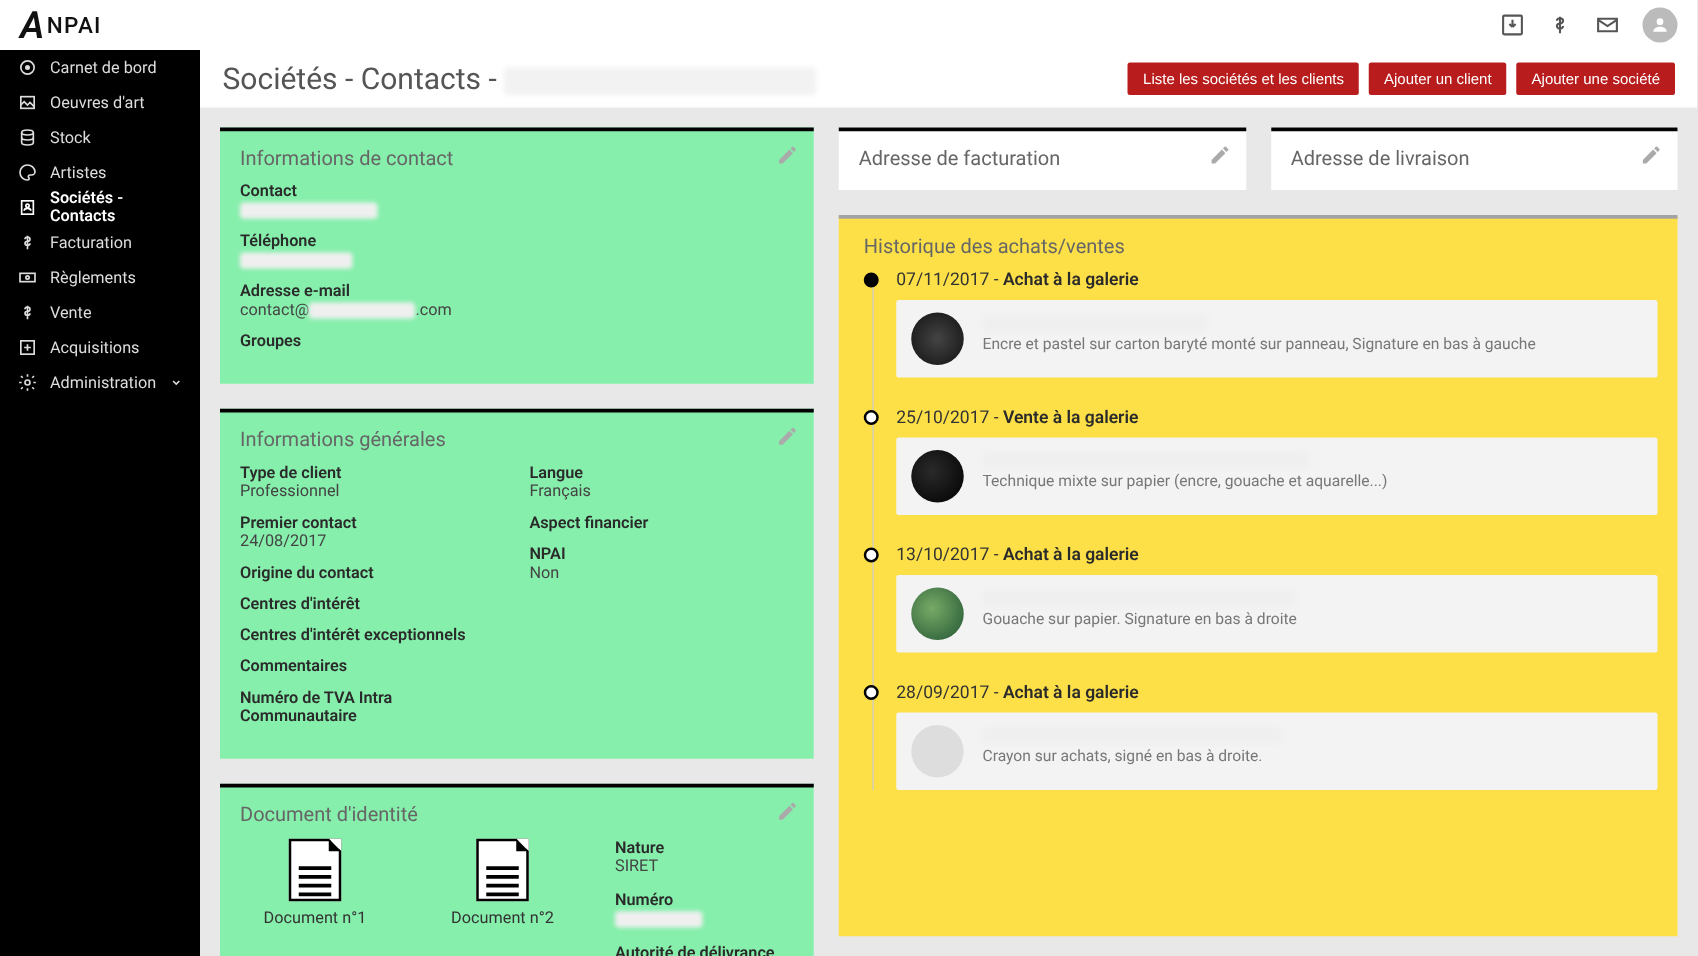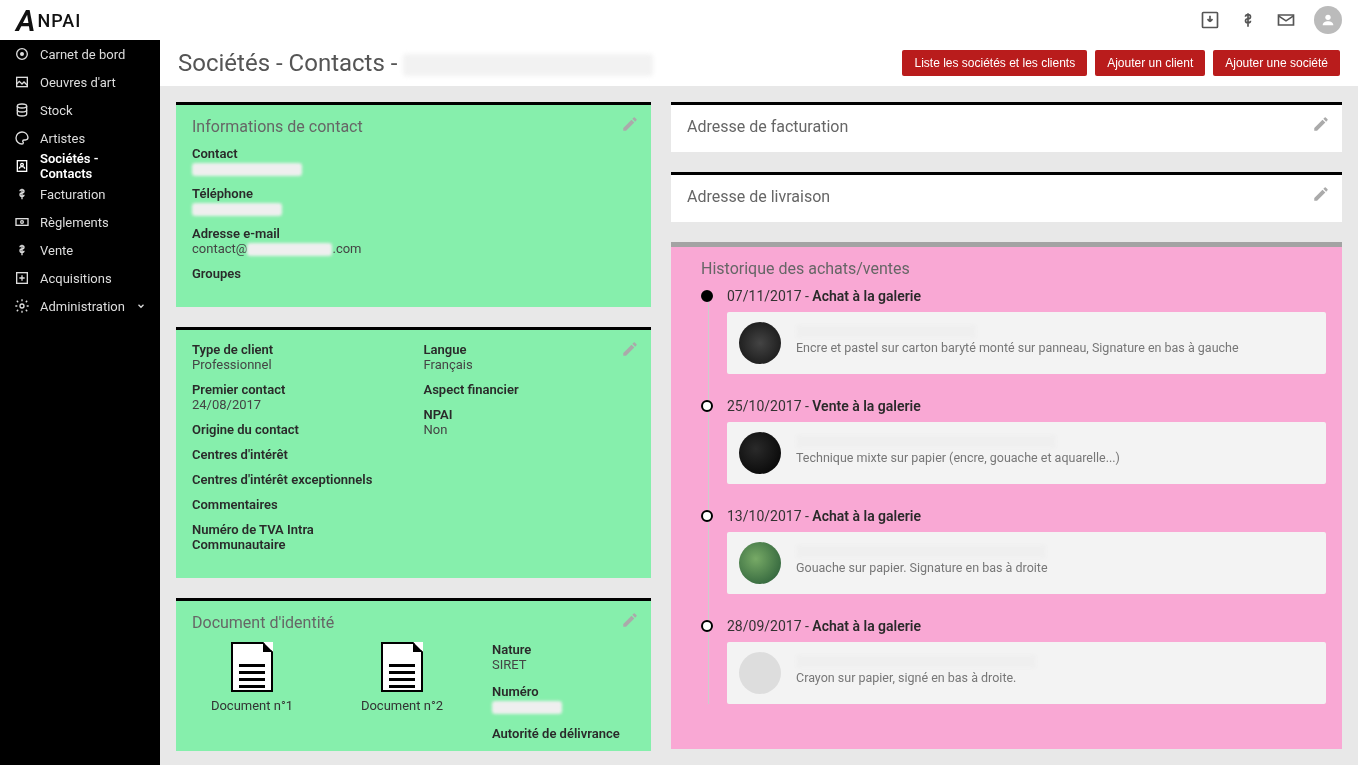--- a/index.html
+++ b/index.html
@@ -127,26 +127,26 @@
 
   .field { margin-bottom:10px; }
   .field-label { font-weight:600; color:#2a2a2a; font-size:13px; }
   .field-value { font-size:13px; color:#444; }
   .redacted {
     display:inline-block; background:#efefef; border-radius:3px;
     height:13px; vertical-align:middle; filter:blur(1.5px);
   }
 
   
-  .addr-row { display:flex; gap:20px;flex-direction:column; }
+  .addr-row { display:flex; gap:20px; }
   .addr-card { flex:1; background:#fff; border-top:3px solid #000; position:relative; padding:12px 16px; min-height:50px;}
 
   
   .history-card {
-    background:#f9a8d4; border-top:5px solid #a3a3a3; padding:12px 16px 0 30px;
+    background:#fde047; border-top:3px solid #a3a3a3; padding:12px 16px 0 20px;
     flex:1; overflow:hidden; position:relative;
   }
   .timeline { position:relative; margin-top:10px; padding-left:26px; }
   .timeline::before {
     content:""; position:absolute; left:7px; top:4px; bottom:0;
     width:1px; background:#ccc;
   }
   .event { position:relative; margin-bottom:24px; }
   .event-dot {
     position:absolute; left:-26px; top:2px;
@@ -372,20 +372,21 @@
               </div>
             </div>
             <div class="field">
               <div class="field-label">Groupes</div>
             </div>
           </div>
         </div>
       </div>
 
       <div class="card">
+        <div class="card-title">Informations générales</div>
         <span class="edit-icon">
           <svg viewBox="0 0 24 24" fill="currentColor">
               <path d="M3 17.25V21h3.75l11-11-3.75-3.75-11 11zM20.7 7.04a1 1 0 000-1.41l-2.34-2.34a1 1 0 00-1.41 0l-1.83 1.83 3.75 3.75 1.83-1.83z"></path>
             </svg>
         </span>
         <div class="two-col">
           <div>
             <div class="field">
               <div class="field-label">Type de client</div>
               <div class="field-value">Professionnel</div>
@@ -548,21 +549,21 @@
           <div class="event">
             <span class="event-dot"></span>
             <div class="event-header">
               <span class="date">28/09/2017</span> -
               <span class="type">Achat à la galerie</span>
             </div>
             <div class="event-body">
               <div class="thumb light"></div>
               <div class="event-text">
                 <div class="ev-title"><span class="redacted" style="width:240px"></span></div>
-                <div class="ev-desc">Crayon sur papier, signé en bas à droite.</div>
+                <div class="ev-desc">Crayon sur achats, signé en bas à droite.</div>
               </div>
             </div>
           </div>
 
         </div>
       </div>
 
     </div>
   </div>
 </div>

